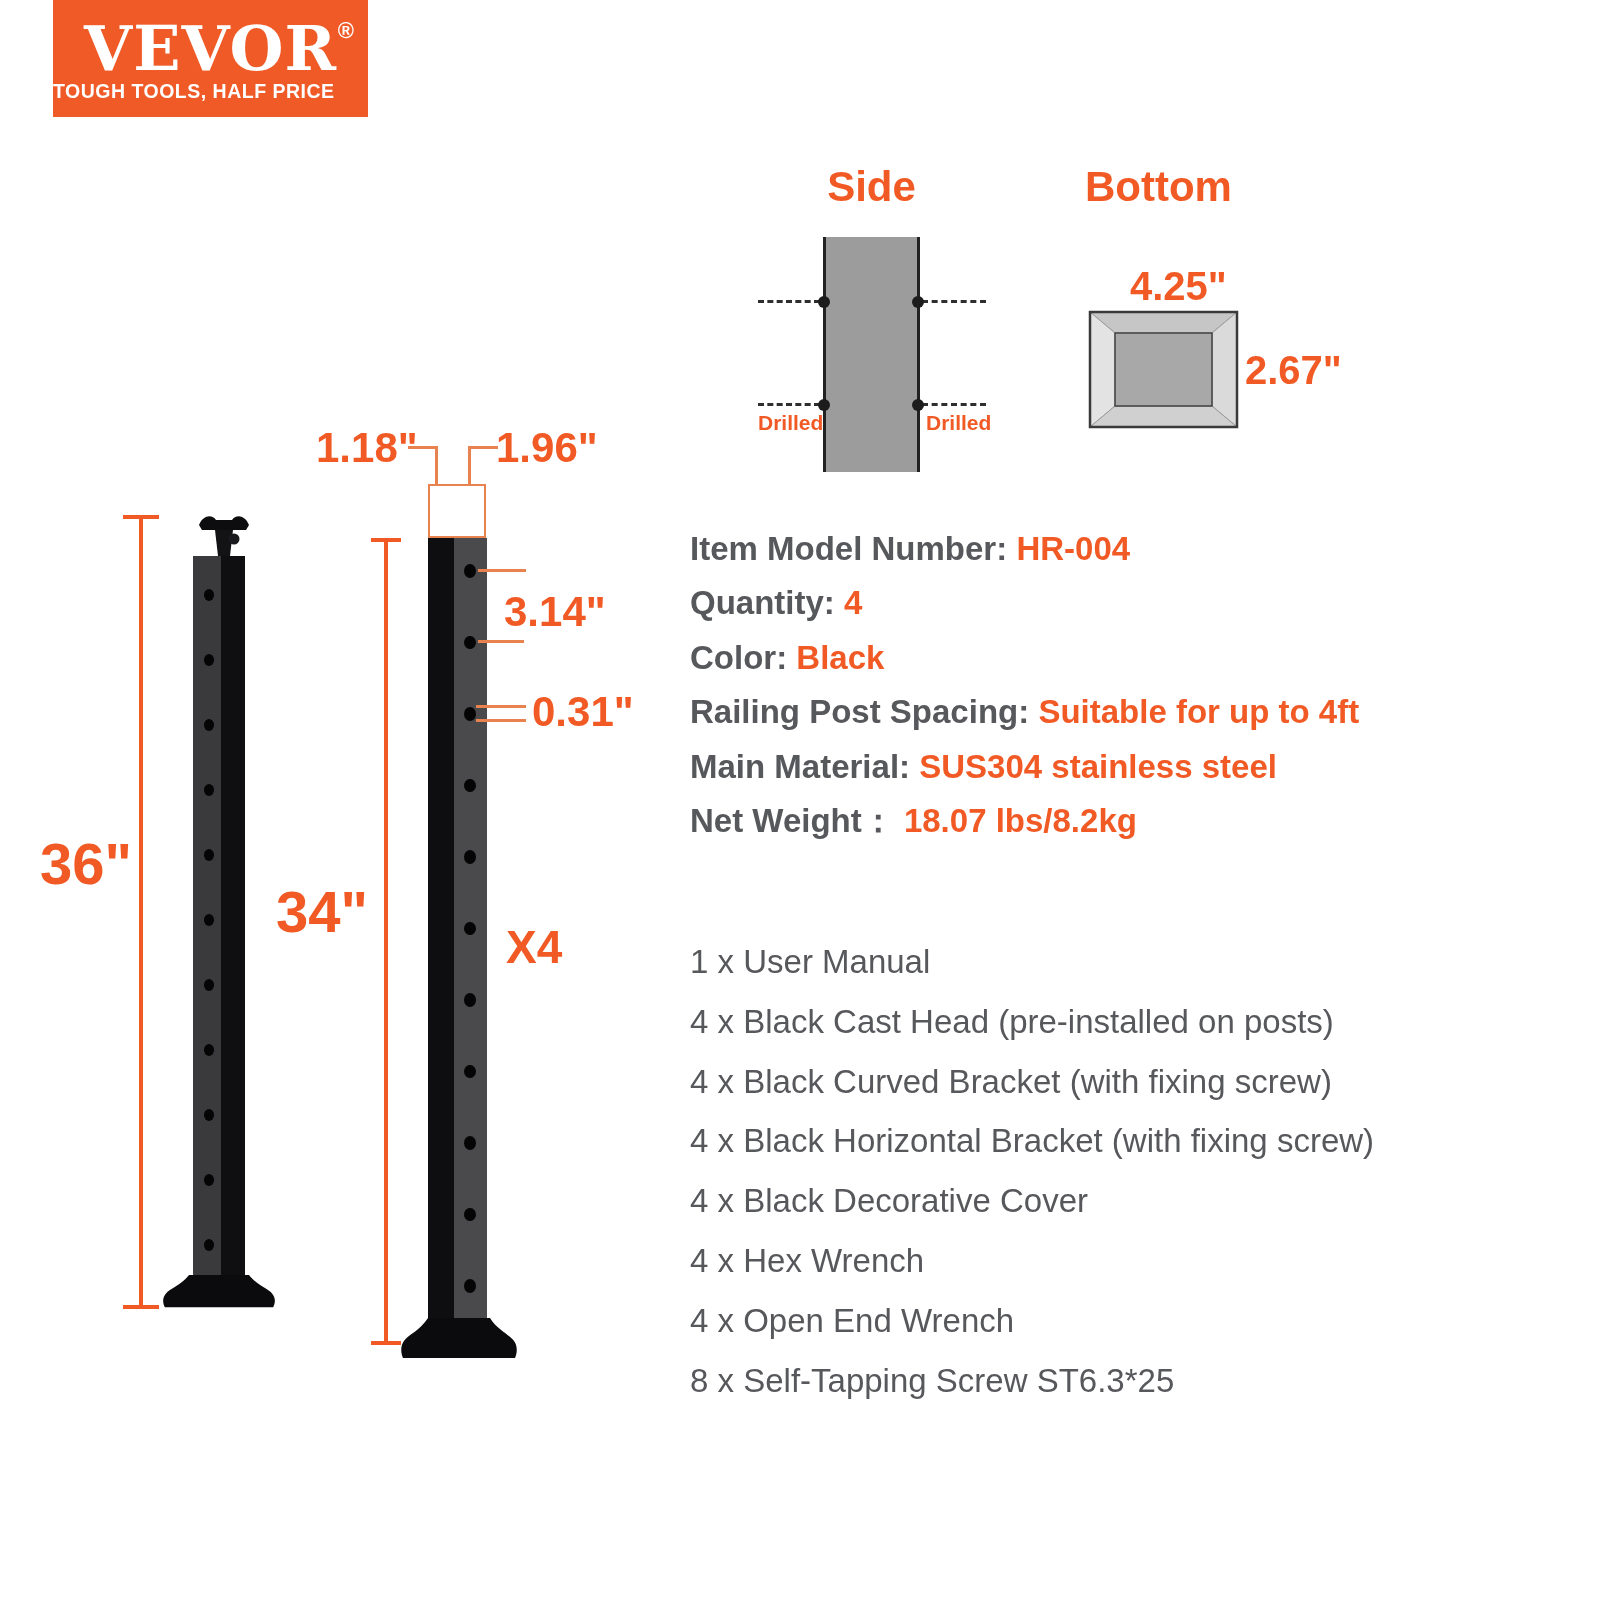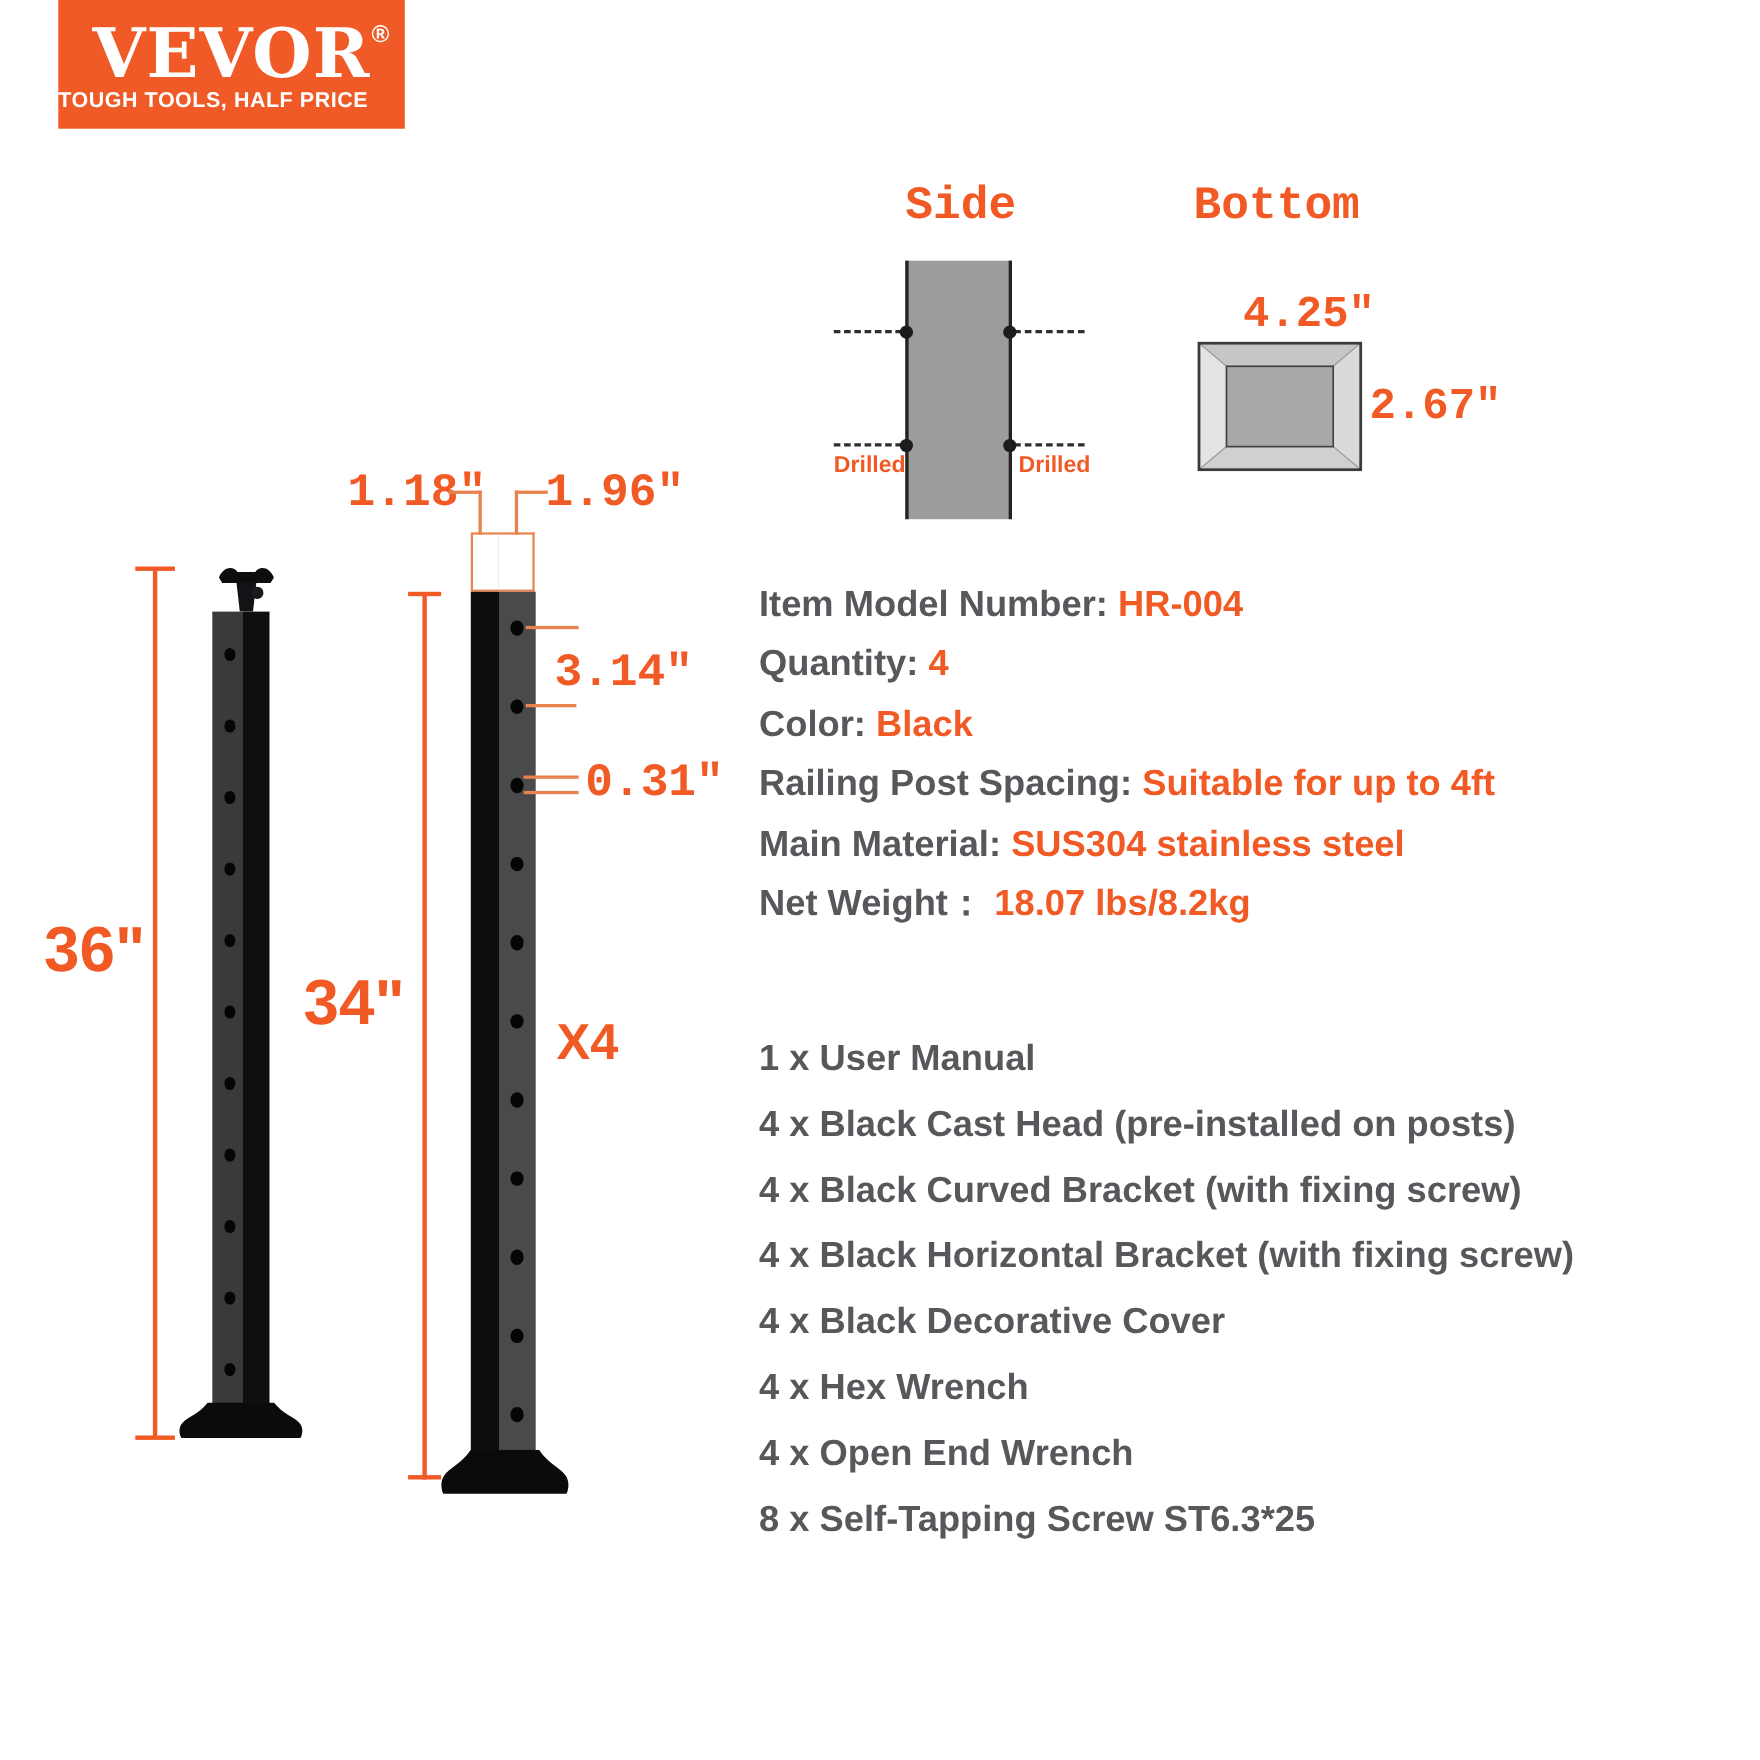--- a/index.html
+++ b/index.html
@@ -1,26 +1,26 @@
 <!DOCTYPE html>
 <html><head>
 <meta charset="utf-8">
 <style>
   html,body{margin:0;padding:0;background:#ffffff;}
   #canvas{position:relative;width:1517px;height:1600px;background:#ffffff;overflow:hidden;
           font-family:"Liberation Sans", sans-serif;}
   .abs{position:absolute;}
   .orange{color:#F15A25;}
   .gray{color:#57585B;}
-  .dim-label{color:#F15A25;font-weight:bold;font-size:42px;white-space:nowrap;font-family:Liberation Mono, monospace;}
+  .dim-label{color:#F15A25;font-weight:bold;font-size:42px;white-space:nowrap;}
   .big-dim{color:#F15A25;font-weight:bold;font-size:58px;white-space:nowrap;}
   .line{background:#F15A25;}
   .leader{background:#E8824F;}
   .spec-row{line-height:54.4px;font-size:33px;font-weight:bold;white-space:nowrap;}
-  .pkg-row{line-height:59.8px;font-size:33px;font-weight:bold;white-space:nowrap;color:#57585B;}
+  .pkg-row{line-height:59.8px;font-size:33px;font-weight:normal;white-space:nowrap;color:#57585B;}
   .hole{position:absolute;background:#050506;border-radius:50%;}
   .dash{border-top:3px dashed #2e2e2e;height:0;}
   .dot{width:12px;height:12px;border-radius:50%;background:#1c1c1c;}
   .drilled{color:#F15A25;font-weight:bold;font-size:21px;}
   .whitebox{background:#ffffff;border:2px solid #E8824F;box-sizing:border-box;}
 </style>
 </head>
 <body>
 
 <div id="canvas">

